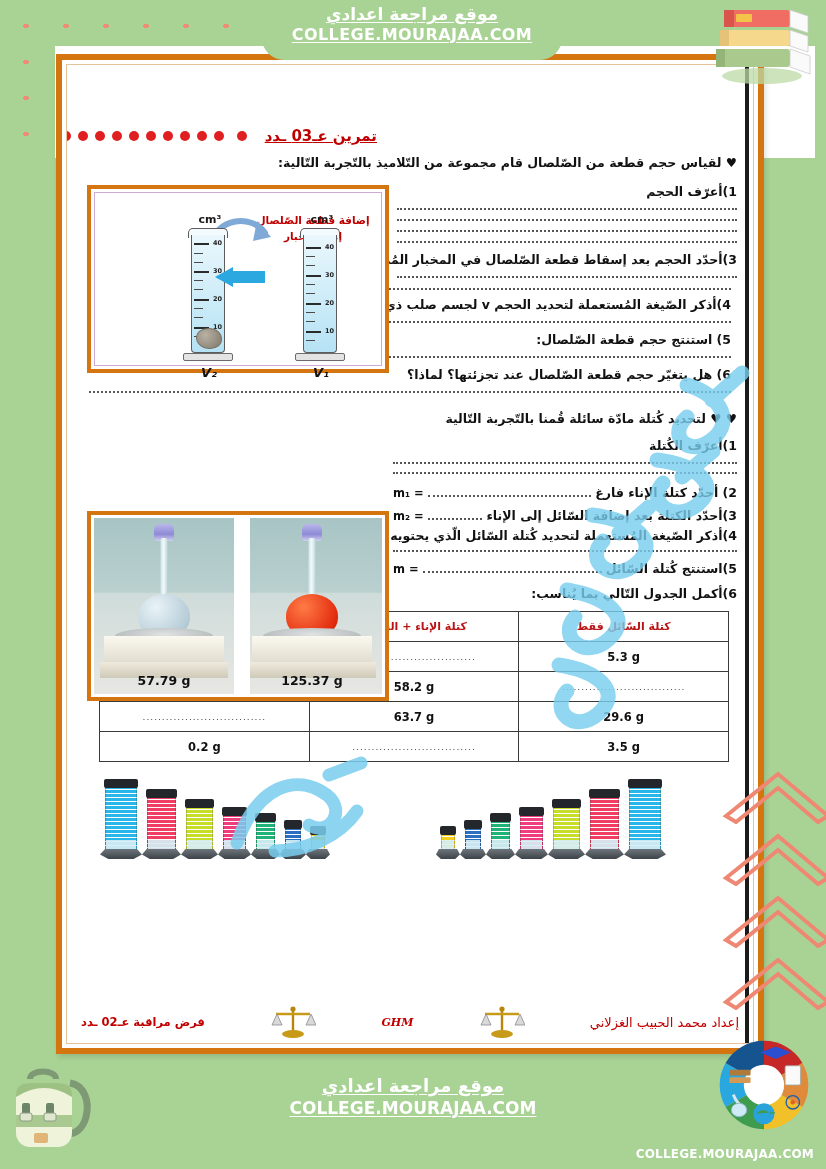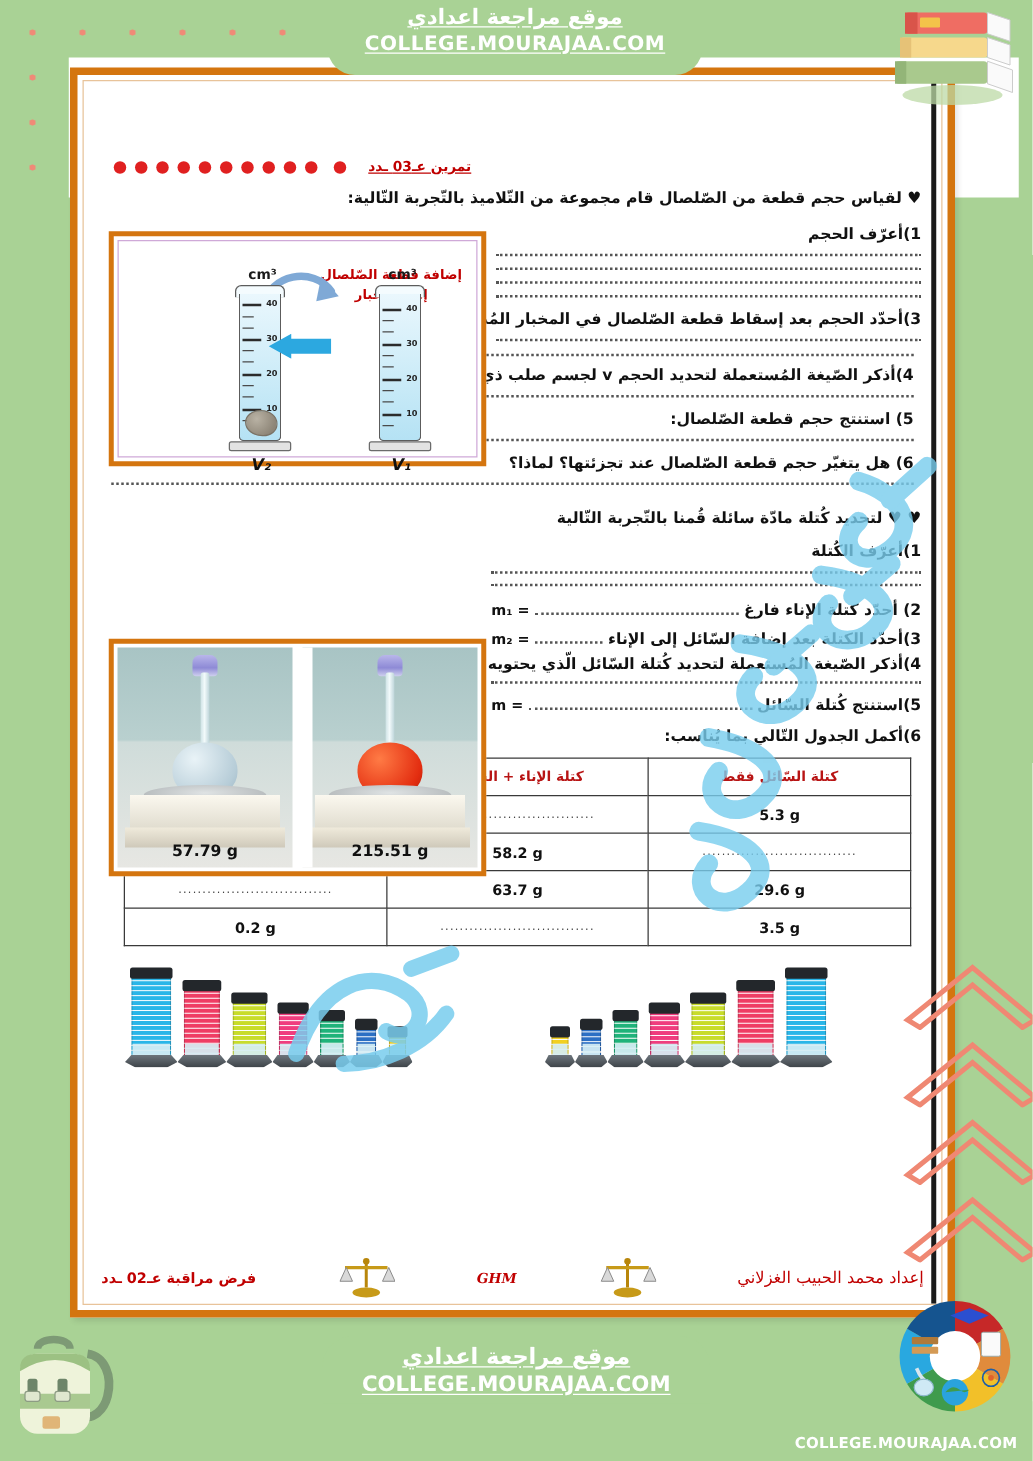--- a/index.html
+++ b/index.html
@@ -60,21 +60,21 @@
   
   .content{
     position:absolute;left:14px;top:8px;right:16px;bottom:0;
     color:#111;direction:rtl;
   }
   .ex-title-row{
     display:flex;align-items:center;justify-content:flex-start;
     gap:6px;padding:0 0 2px 0;margin-top:54px;margin-right:360px;
   }
   .ex-title{
-    color:#c00000;font-size:11px;font-weight:bold;
+    color:#c00000;font-size:15px;font-weight:bold;
     text-decoration:underline;white-space:nowrap;margin-left:12px;
   }
   .bullets{display:flex;gap:7px;align-items:center;}
   .bullets i{
     width:10px;height:10px;border-radius:50%;background:#e02020;display:block;
   }
   .bullets i.sp{margin-right:6px;}
   .q-intro{
     font-size:12.5px;font-weight:bold;text-align:right;margin:8px 0 2px 0;
     padding-left:6px;
@@ -416,21 +416,21 @@
     <div class="fig2">
       <div class="pane left">
         <div class="flask" style="width:130px;height:160px;">
           <div class="stopper"></div>
           <div class="neck"></div>
           <div class="bulb redliq"></div>
           <div class="pan"></div>
           <div class="plate"></div>
           <div class="plinth"></div>
         </div>
-        <div class="massbox">215.51 g</div>
+        <div class="massbox">125.37 g</div>
       </div>
       <div class="gap"></div>
       <div class="pane right">
         <div class="flask" style="width:130px;height:160px;">
           <div class="stopper"></div>
           <div class="neck"></div>
           <div class="bulb clear"></div>
           <div class="pan"></div>
           <div class="plate"></div>
           <div class="plinth"></div>

